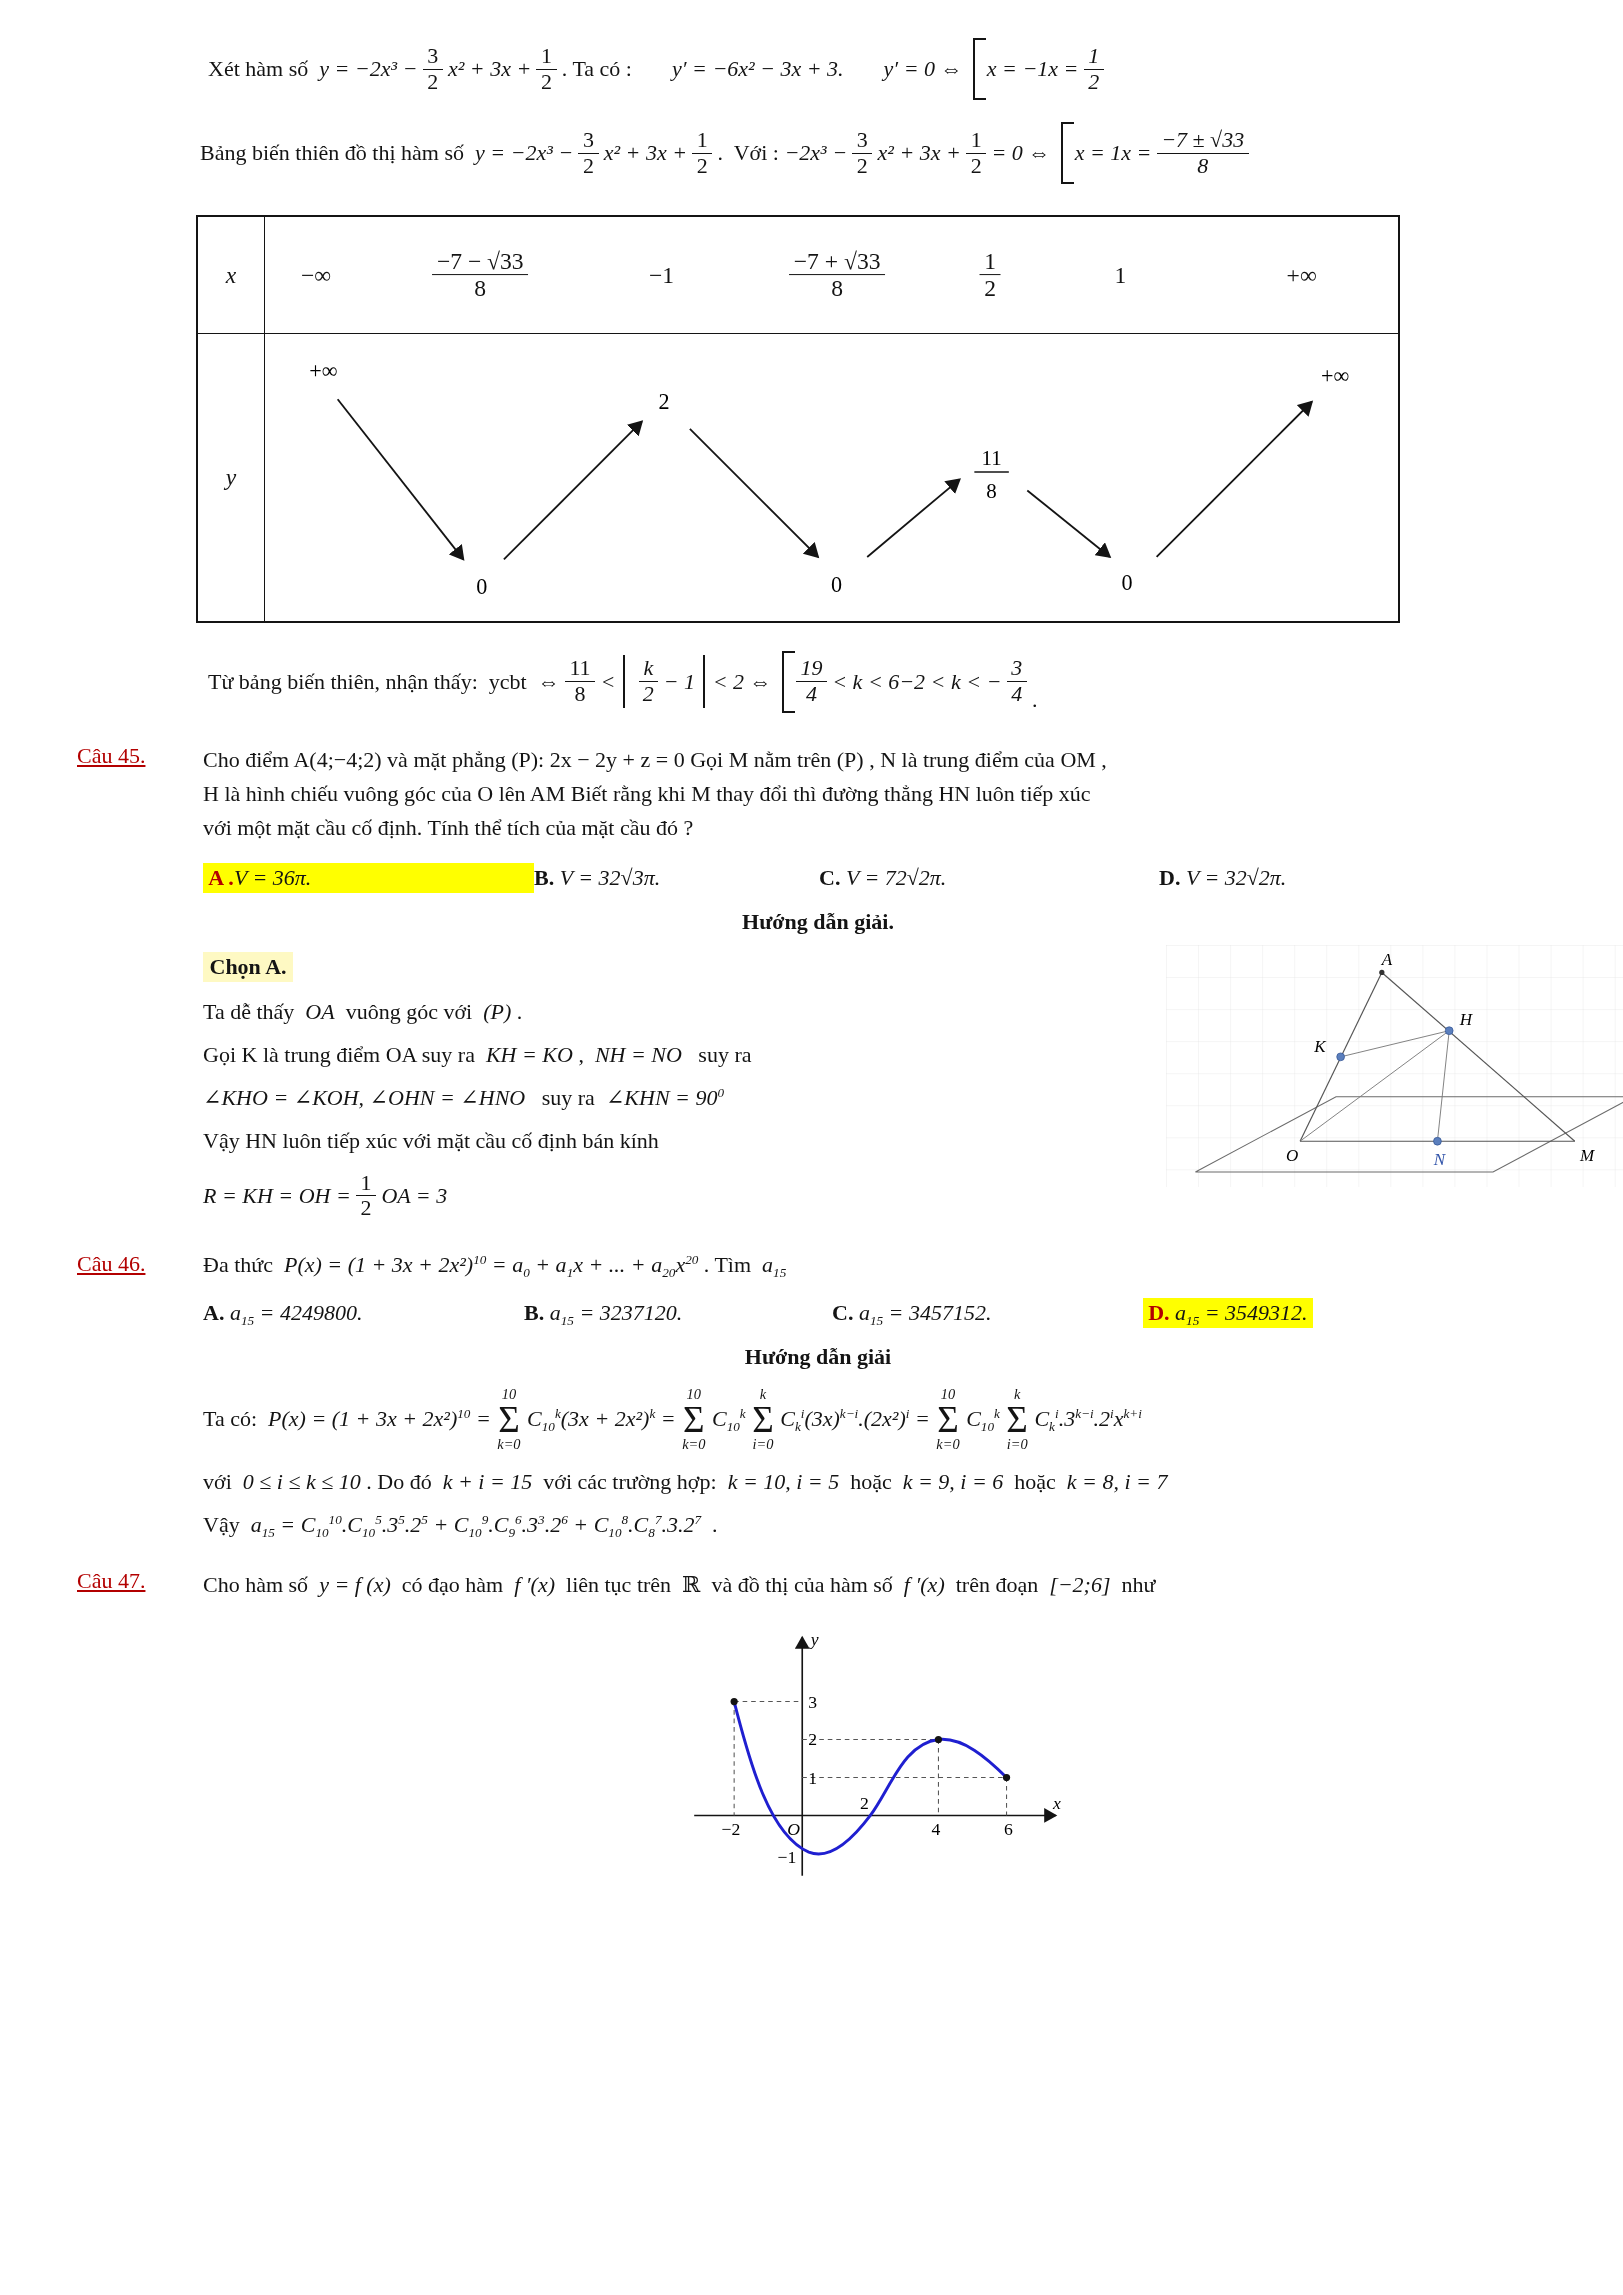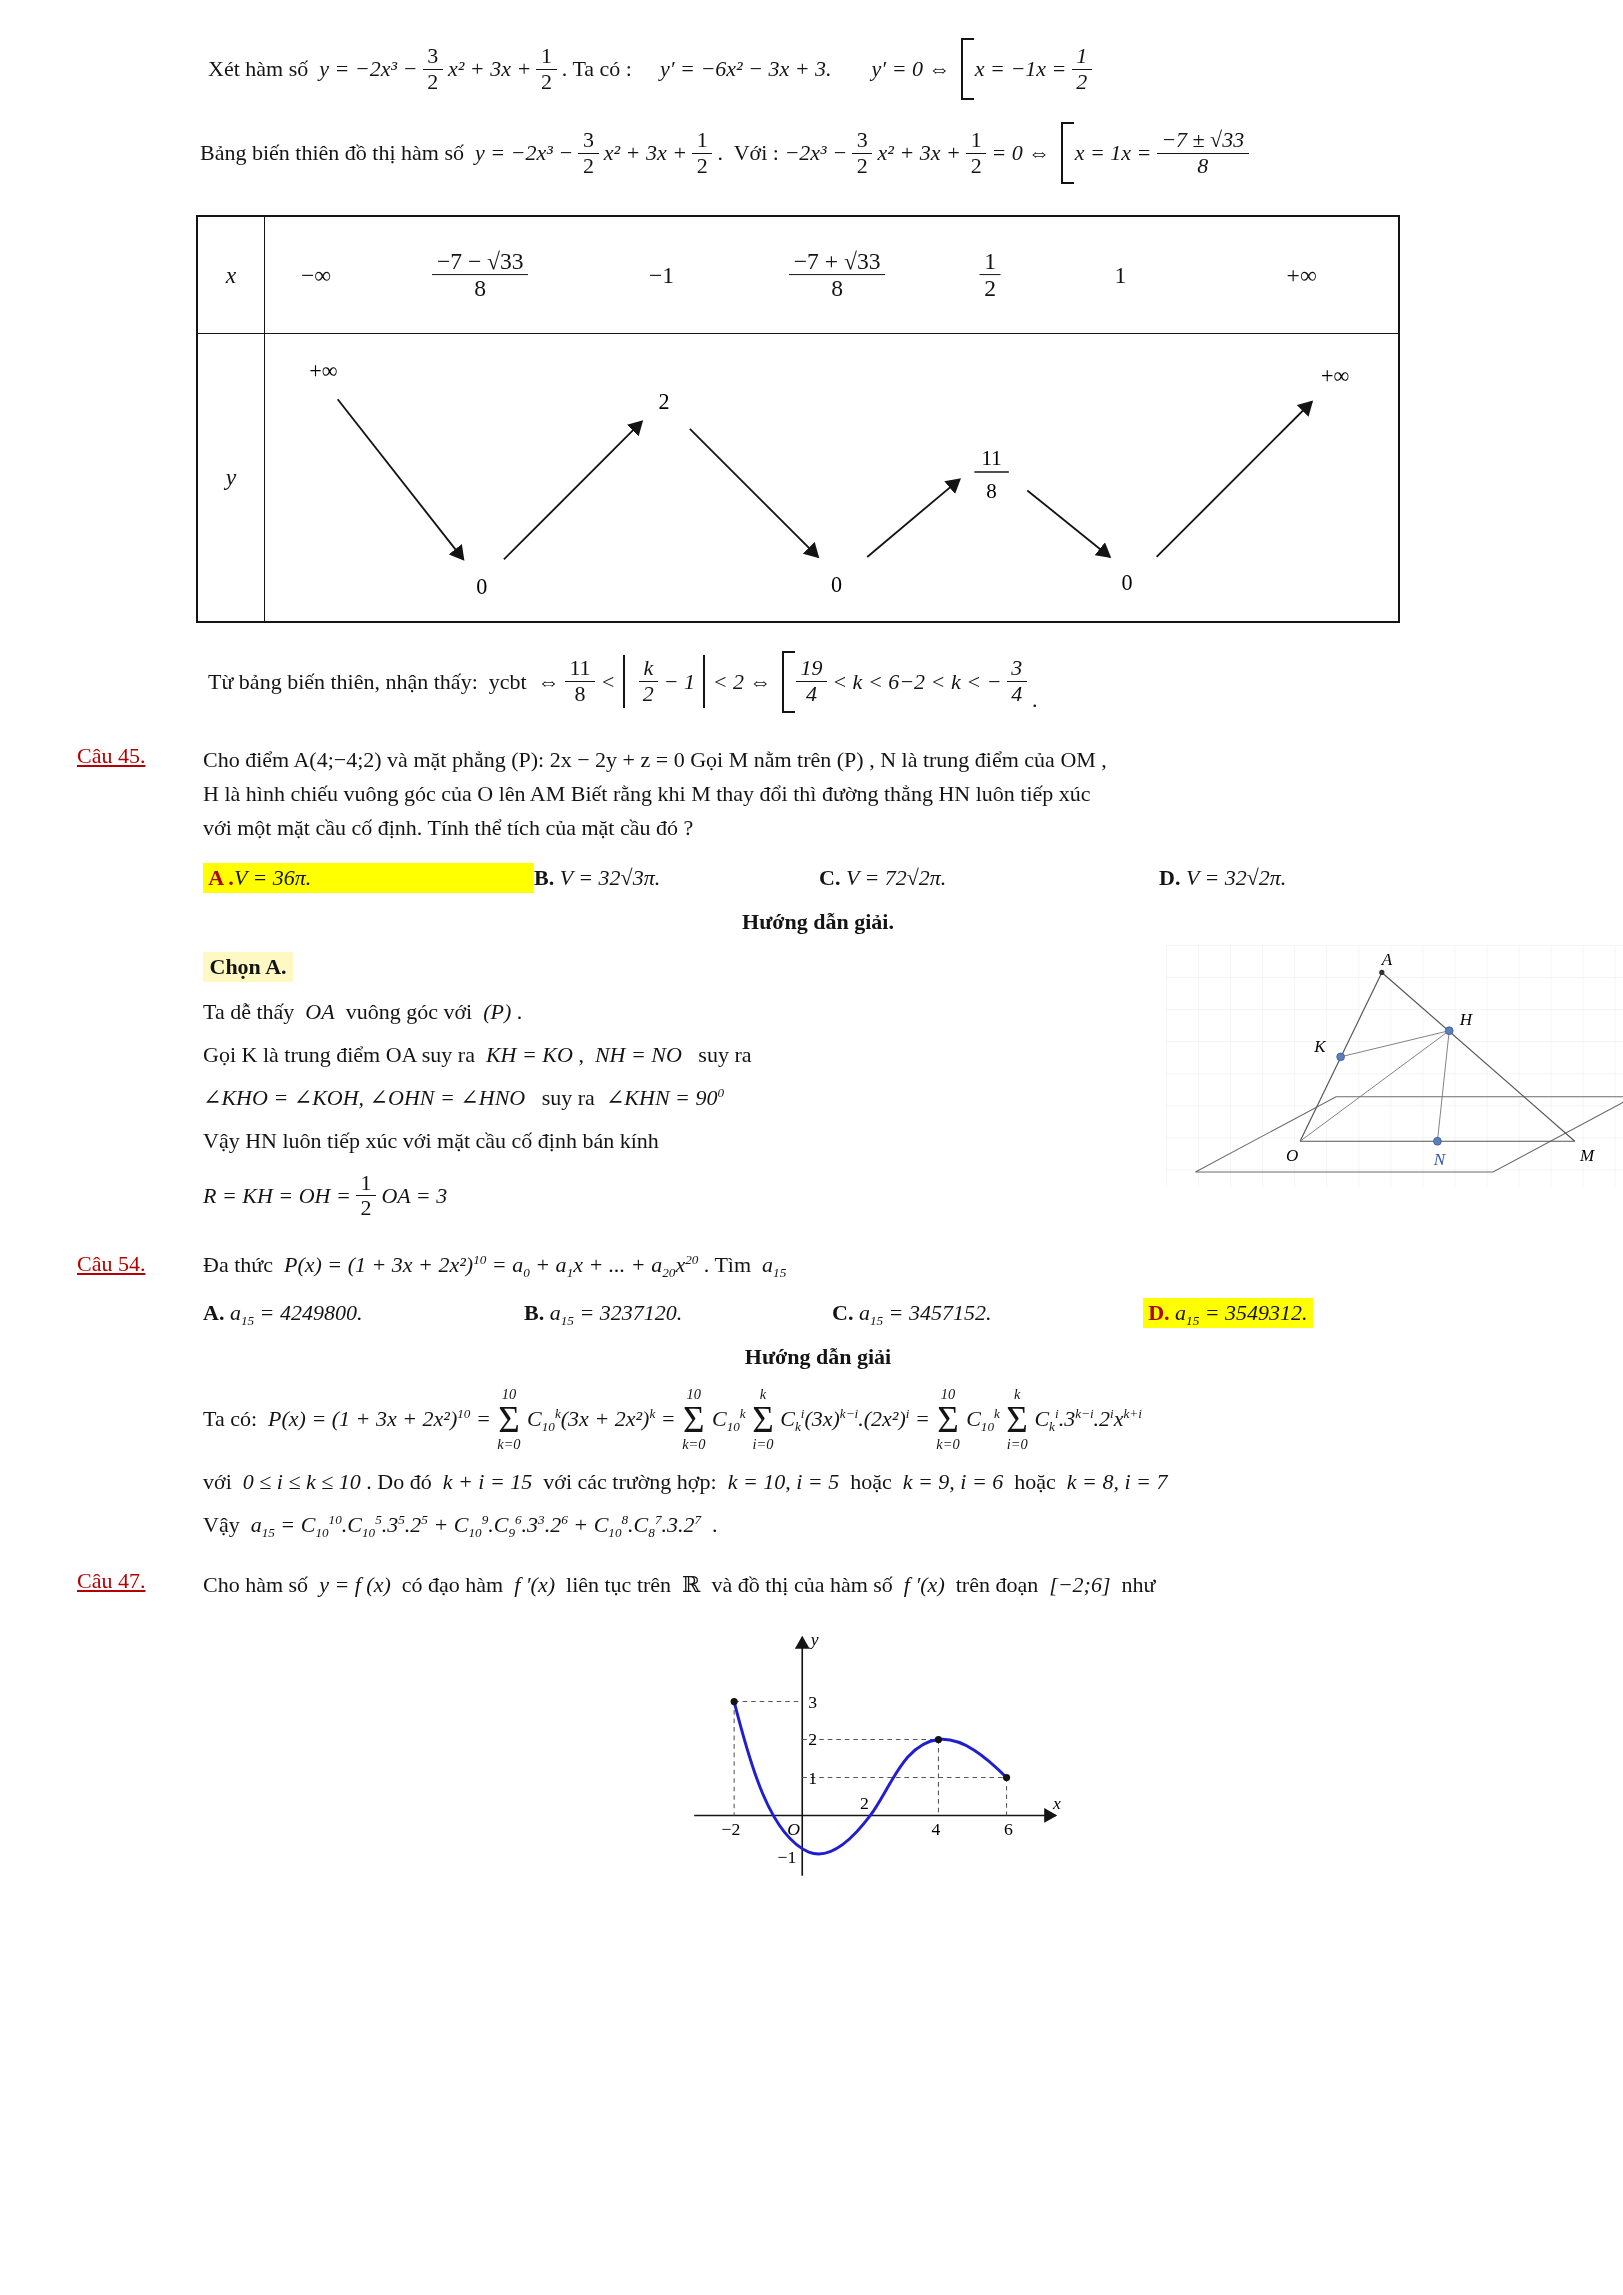--- a/index.html
+++ b/index.html
@@ -45,21 +45,21 @@
 </head>
 <body>
 
 <div class="line" style="margin-left:208px">
   <span>Xét hàm số  </span>
   <span class="it">y = −2x³ −</span>
   <span class="frac"><span class="fn">3</span><span class="fd">2</span></span>
   <span class="it">x² + 3x +</span>
   <span class="frac"><span class="fn">1</span><span class="fd">2</span></span>
   <span>. Ta có :  </span>
-  <span class="it" style="margin-left:17px">y′ = −6x² − 3x + 3.</span>
+  <span class="it" style="margin-left:29px">y′ = −6x² − 3x + 3.</span>
   <span class="it" style="margin-left:40px">y′ = 0 ⇔</span>
   <span class="cases">
     <span class="cline it">x = −1</span>
     <span class="cline it"><span>x =</span><span class="frac"><span class="fn">1</span><span class="fd">2</span></span></span>
   </span>
 </div>
 
 <div class="line" style="margin:22px 0 0 200px">
   <span>Bảng biến thiên đồ thị hàm số  </span>
   <span class="it">y = −2x³ −</span>
@@ -209,21 +209,21 @@
       <text x="244" y="164" font-size="26" font-style="italic" text-anchor="end">K</text>
       <text x="449" y="122" font-size="26" font-style="italic">H</text>
       <text x="193" y="331" font-size="26" font-style="italic" text-anchor="middle">O</text>
       <text x="418" y="336" font-size="26" font-style="italic" fill="#3355aa" text-anchor="middle">N</text>
       <text x="644" y="331" font-size="26" font-style="italic" text-anchor="middle">M</text>
     </svg>
   </div>
 </div>
 
 <div class="qrow">
-  <span class="qlabel">Câu 54.</span>
+  <span class="qlabel">Câu 46.</span>
   <div class="qbody line" style="line-height:1.3">
     <span>Đa thức  </span>
     <span class="it mx">P(x) = (1 + 3x + 2x²)<sup>10</sup> = a<sub>0</sub> + a<sub>1</sub>x + ... + a<sub>20</sub>x<sup>20</sup></span>
     <span> . Tìm  </span>
     <span class="it mx">a<sub>15</sub></span>
   </div>
 </div>
 <div class="ans">
   <span class="opt" style="width:321px"><span class="b">A. </span><span class="it mx">a<sub>15</sub> = 4249800.</span></span>
   <span class="opt" style="width:308px"><span class="b">B. </span><span class="it mx">a<sub>15</sub> = 3237120.</span></span>

